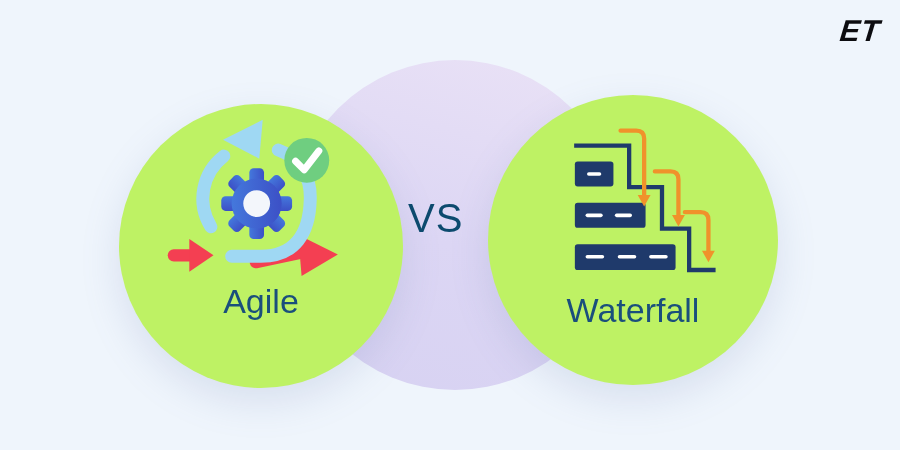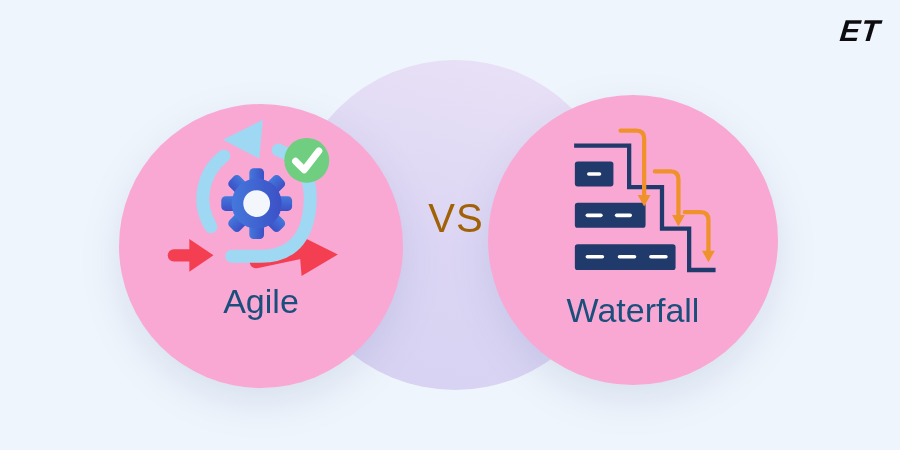--- a/index.html
+++ b/index.html
@@ -22,41 +22,41 @@
 
   .divider-circle {
     position:absolute; left:290px; top:60px;
     width:330px; height:330px; border-radius:50%;
     background:linear-gradient(195deg,#EAE2F6 0%,#DCD6F4 55%,#D7D2F2 100%);
     z-index:1;
   }
 
   .card {
     position:absolute; border-radius:50%;
-    background:#f9a8d4;
+    background:#bef264;
     box-shadow:0 14px 38px rgba(110,130,175,0.18);
     z-index:2;
   }
   .card-left  { left:119px; top:104px; width:284px; height:284px; }
   .card-right { left:488px; top:95px;  width:290px; height:290px; }
 
   .card-icon { position:absolute; }
   .agile-svg     { left:50%; top:8px;  transform:translateX(-50%); width:190px; height:190px; }
   .waterfall-svg { left:84px; top:30px; width:150px; height:150px; }
 
   .card-label {
     position:absolute; left:0; right:0; text-align:center;
     font-size:34px; color:#1A4F7C; font-weight:400;
   }
   .card-left  .card-label { top:178px; }
   .card-right .card-label { top:196px; }
 
   .vs-label {
     position:absolute; left:408px; top:196px; width:96px;
-    text-align:center; font-size:40px; color:#a16207;
+    text-align:left; font-size:40px; color:#0c4a6e;
     letter-spacing:1px; z-index:3;
   }
 </style>
 </head>
 <body>
 
 <div class="stage">
 
   <div class="brand-logo">ET</div>
 

